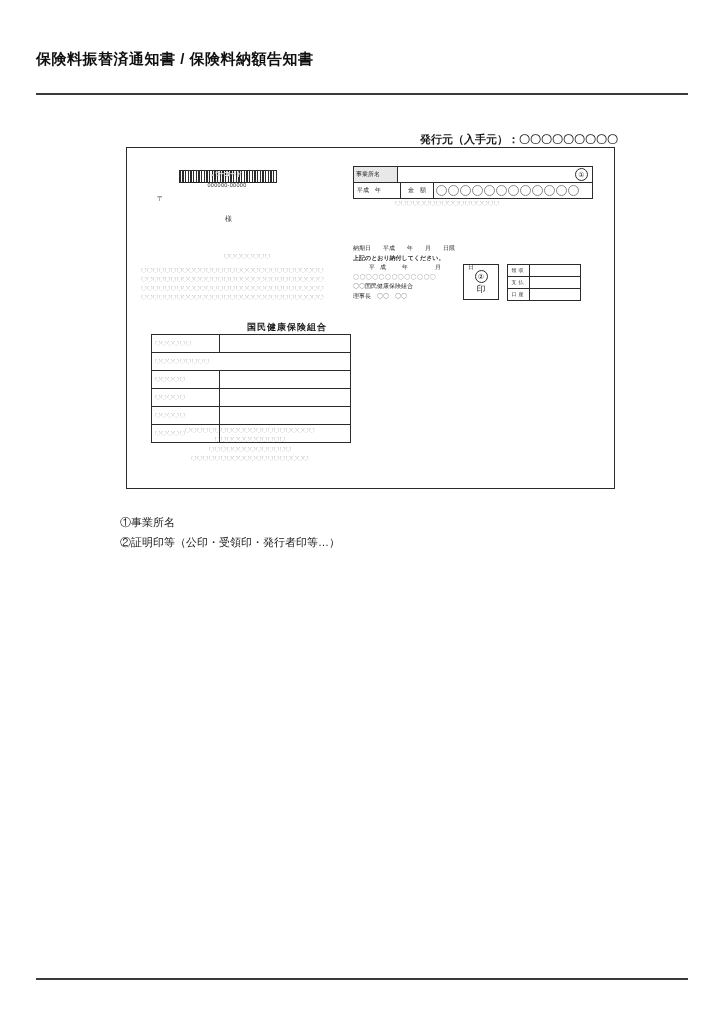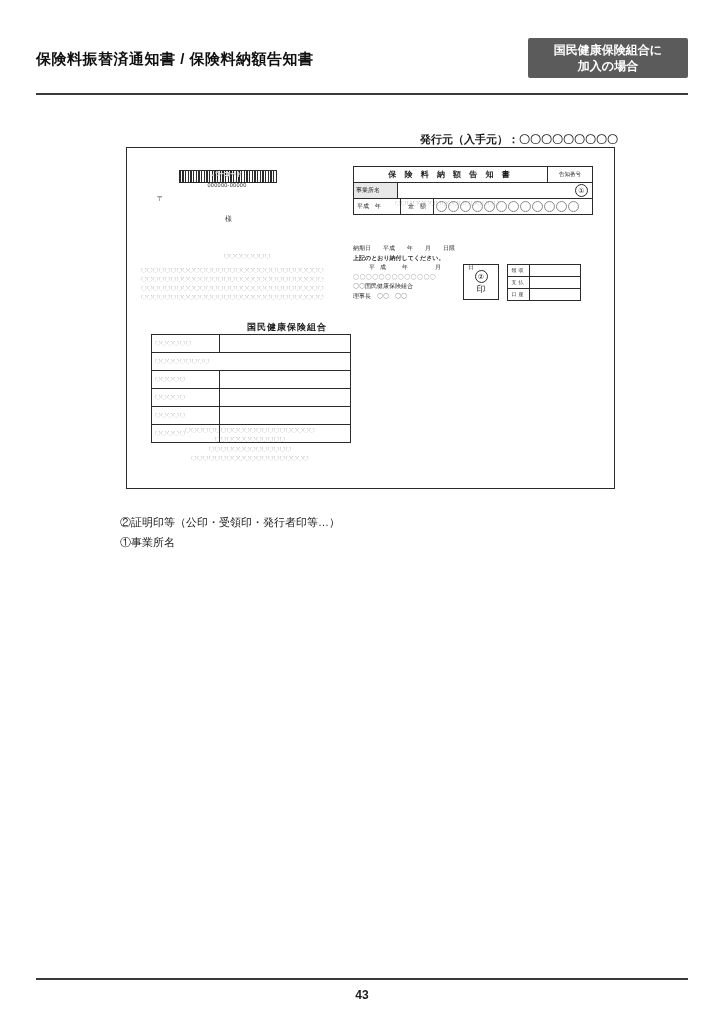--- a/index.html
+++ b/index.html
@@ -415,24 +415,20 @@
     color: #1a1a1a;
   }
 </style>
 </head>
 <body>
 
 <div class="page">
 
   <div class="header">
     <div class="header-title">保険料振替済通知書 / 保険料納額告知書</div>
-    <div class="header-badge">
-      <span>国民健康保険組合に</span>
-      <span>加入の場合</span>
-    </div>
     <div class="header-rule"></div>
   </div>
 
   <div class="issuer">発行元（入手元）：〇〇〇〇〇〇〇〇〇</div>
 
   <div class="form-frame">
 
     <div class="barcode"></div>
     <div class="barcode-label">バーコード</div>
     <div class="barcode-num">000000-00000</div>
@@ -440,24 +436,20 @@
     <div class="postal-mark">〒</div>
     <div class="addressee">様</div>
 
     <div class="dots-block dots-center" style="left:60px; top:104px; width:120px;">〇〇〇〇〇〇〇〇</div>
     <div class="dots-block" style="left:14px; top:118px;">〇〇〇〇〇〇〇〇〇〇〇〇〇〇〇〇〇〇〇〇〇〇〇〇〇〇〇〇〇〇〇</div>
     <div class="dots-block" style="left:14px; top:127px;">〇〇〇〇〇〇〇〇〇〇〇〇〇〇〇〇〇〇〇〇〇〇〇〇〇〇〇〇〇〇〇</div>
     <div class="dots-block" style="left:14px; top:136px;">〇〇〇〇〇〇〇〇〇〇〇〇〇〇〇〇〇〇〇〇〇〇〇〇〇〇〇〇〇〇〇</div>
     <div class="dots-block" style="left:14px; top:145px;">〇〇〇〇〇〇〇〇〇〇〇〇〇〇〇〇〇〇〇〇〇〇〇〇〇〇〇〇〇〇〇</div>
 
     <div class="notice-box">
-      <div class="notice-title-row">
-        <div class="notice-title">保 険 料 納 額 告 知 書</div>
-        <div class="notice-num-cell">告知番号</div>
-      </div>
       <div class="notice-row">
         <div class="nm-label">事業所名</div>
         <div class="nm-value">
           <span class="circled">①</span>
         </div>
       </div>
       <div class="notice-row">
         <div class="nm-label2">平成　年</div>
         <div class="nm-amt-label">金　額</div>
         <div class="amount-cells">
@@ -537,20 +529,19 @@
     <div class="lower-note">
       <div>〇〇〇〇〇〇〇〇〇〇〇〇〇〇〇〇〇〇〇〇〇〇</div>
       <div>〇〇〇〇〇〇〇〇〇〇〇〇</div>
       <div>〇〇〇〇〇〇〇〇〇〇〇〇〇〇</div>
       <div>〇〇〇〇〇〇〇〇〇〇〇〇〇〇〇〇〇〇〇〇</div>
     </div>
 
   </div>
 
   <div class="legend">
+    <div>①事業所名</div>
     <div>②証明印等（公印・受領印・発行者印等…）</div>
-    <div>①事業所名</div>
   </div>
 
   <div class="footer-rule"></div>
-  <div class="page-number">43</div>
 
 </div>
 
 </body></html>

